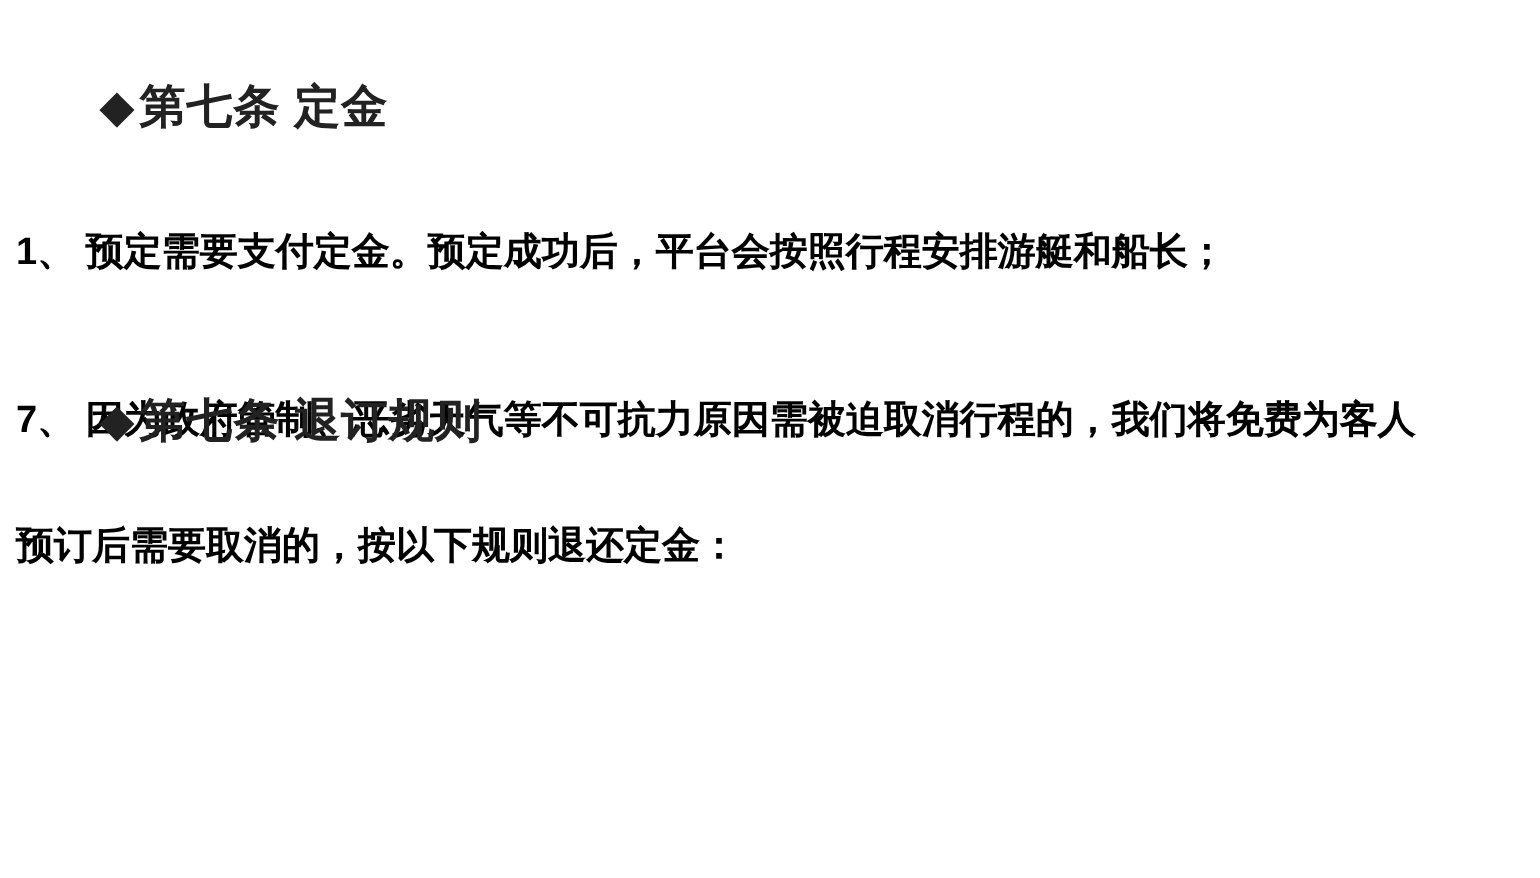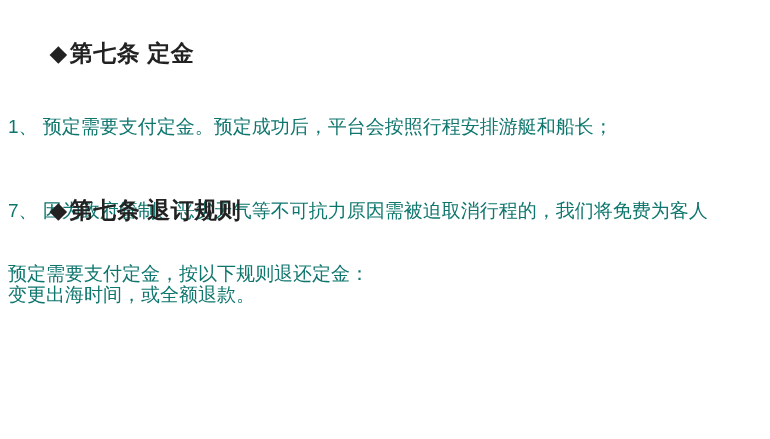--- a/index.html
+++ b/index.html
@@ -24,47 +24,46 @@
     white-space: pre;
     letter-spacing: 0.5px;
   }
   .heading-deposit { top: 11px; }
   .heading-refund  { top: 168px; }
   .heading .bullet { margin-right: 2px; }
   .para {
     position: absolute;
     left: 8px;
     font-size: 19px;
-    font-weight: 400;
-    color: #0f766e;
+    font-weight: 700;
+    color: #000000;
     white-space: pre;
   }
   .para-deposit { top: 57px;  line-height: 28px; }
   .para-refund  { top: 210px; line-height: 25.5px; }
   .line { white-space: pre; }
 </style>
 </head>
 <body>
 
 <div class="screen">
 
   <div class="heading heading-deposit">
     <span class="bullet">◆</span><span>第七条 定金</span>
   </div>
 
   <div class="para para-deposit">
     <div class="line">1、 预定需要支付定金。预定成功后，平台会按照行程安排游艇和船长；</div>
     <div class="line">7、 因为政府管制、恶劣天气等不可抗力原因需被迫取消行程的，我们将免费为客人</div>
-    <div class="line">变更出海时间，或全额退款。</div>
   </div>
 
   <div class="heading heading-refund">
     <span class="bullet">◆</span><span>第七条 退订规则</span>
   </div>
 
   <div class="para para-refund">
-    <div class="line">预定需要支付定金，按以下规则退还定金：</div>
+    <div class="line">预订后需要取消的，按以下规则退还定金：</div>
     
     
     
   </div>
 
 </div>
 
 </body></html>

